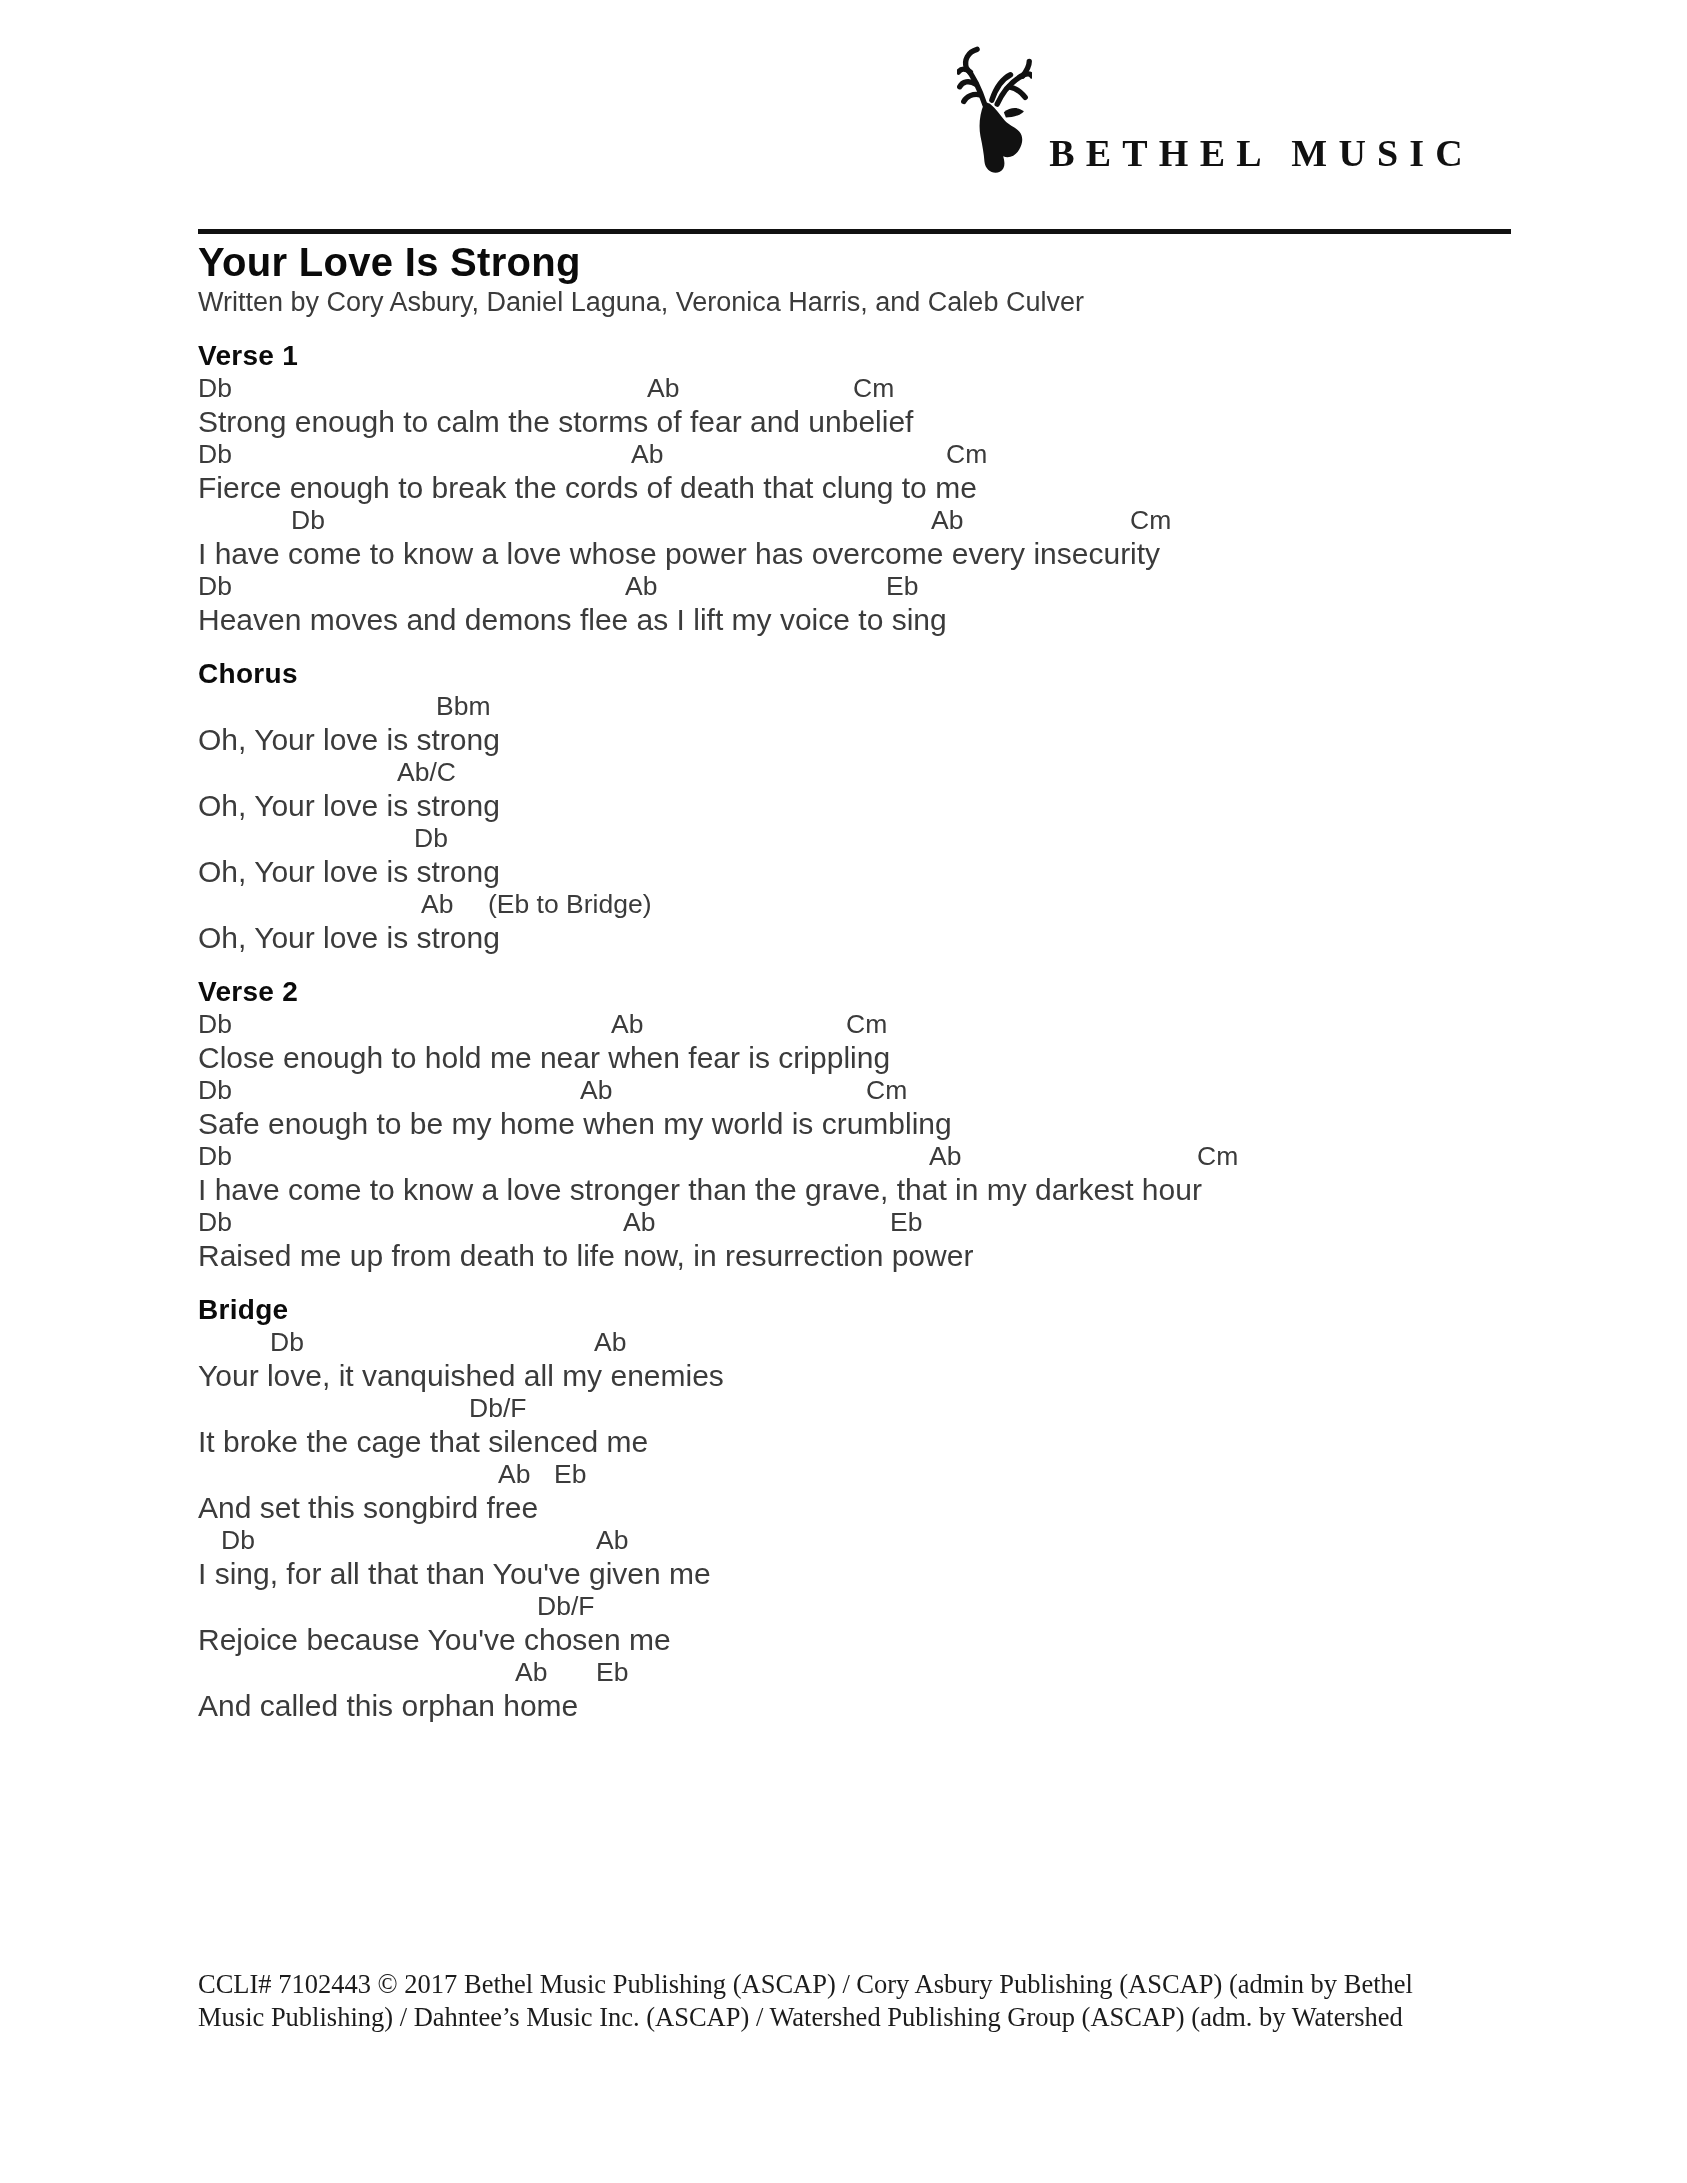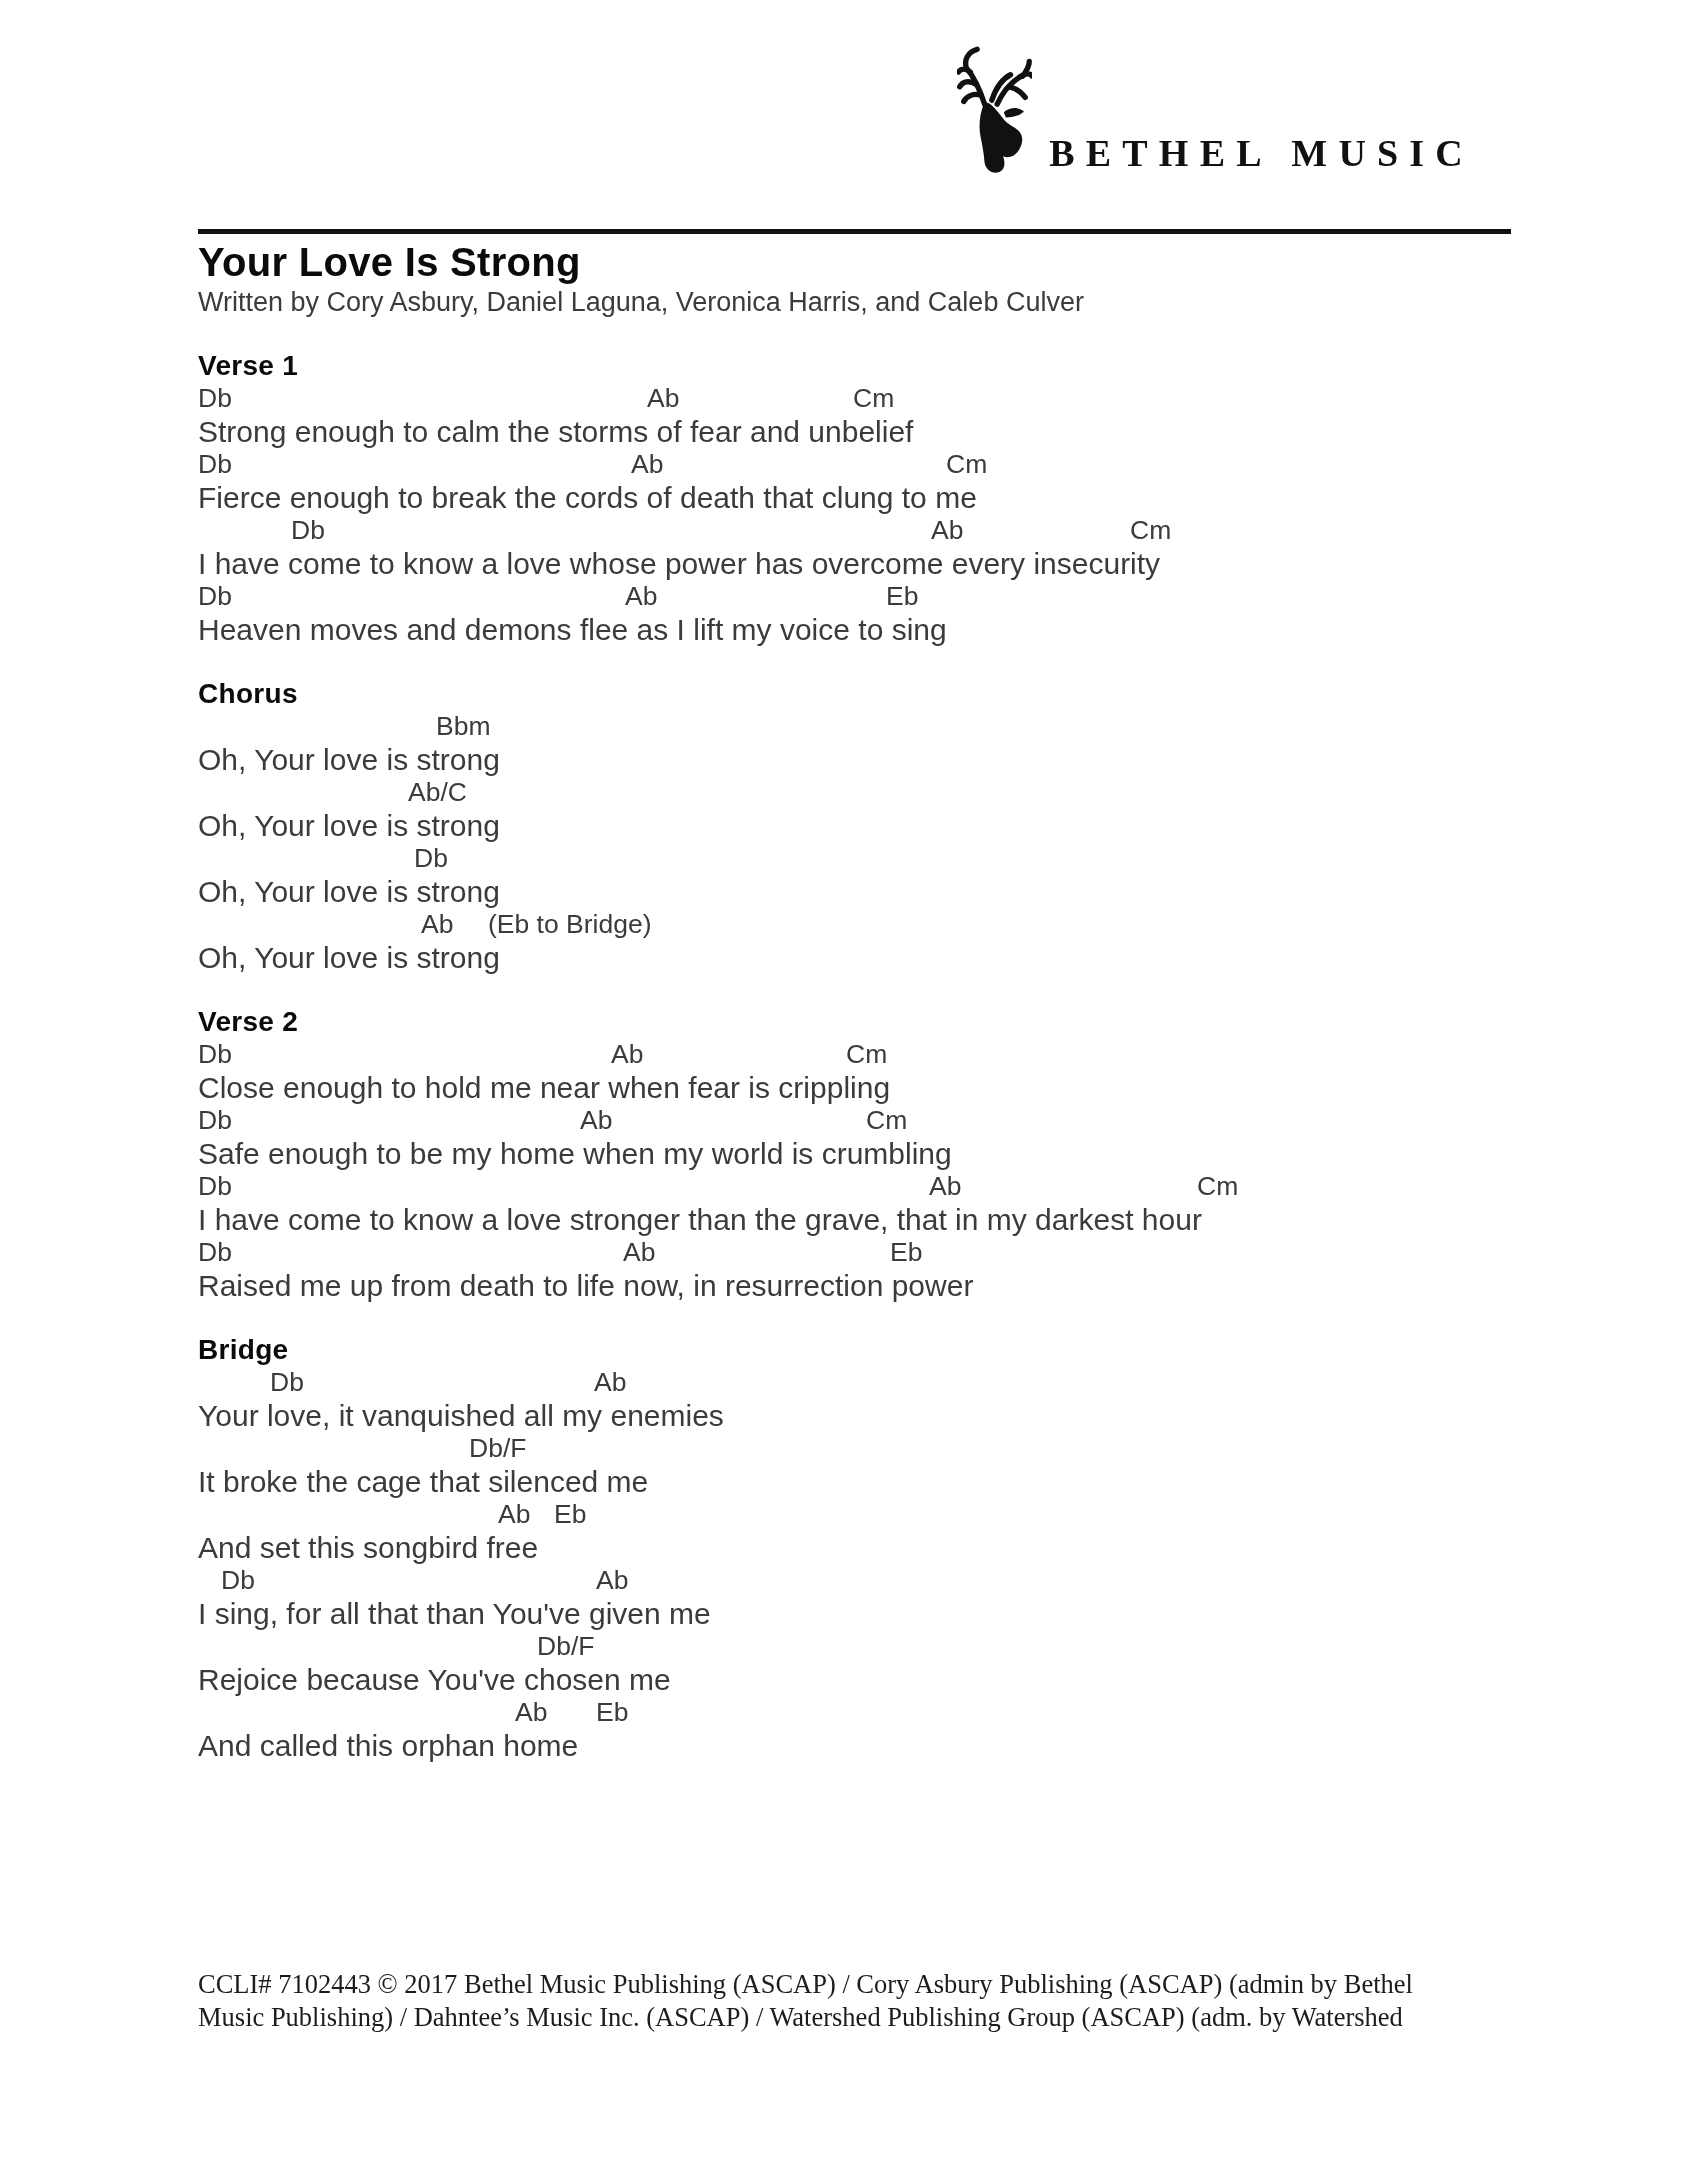--- a/index.html
+++ b/index.html
@@ -45,21 +45,21 @@
     font-weight:bold;
     color:var(--heading,#0b0b0b);
     letter-spacing:0.3px;
   }
   .byline{
     height:33px;line-height:34px;
     font-size:27px;
     color:var(--body,#3b3b3b);
   }
 
-  .section{margin-top:31px;}
+  .section{margin-top:21px;}
   .section-heading{
     margin:0;height:33px;line-height:33px;
     font-size:28px;font-weight:bold;
     color:var(--heading,#0b0b0b);
     letter-spacing:0.3px;
   }
   .chord-line{
     position:relative;height:33px;line-height:33px;
     font-size:26.5px;color:var(--body,#3b3b3b);
   }
@@ -140,21 +140,21 @@
           </div>
           <div class="lyric-line">Heaven moves and demons flee as I lift my voice to sing</div>
         </section>
         <section class="section">
           <h2 class="section-heading">Chorus</h2>
           <div class="chord-line">
             <span class="chord" style="left: 238px;">Bbm</span>
           </div>
           <div class="lyric-line">Oh, Your love is strong</div>
           <div class="chord-line">
-            <span class="chord" style="left: 210px;">Ab/C</span>
+            <span class="chord" style="left: 199px;">Ab/C</span>
           </div>
           <div class="lyric-line">Oh, Your love is strong</div>
           <div class="chord-line">
             <span class="chord" style="left: 216px;">Db</span>
           </div>
           <div class="lyric-line">Oh, Your love is strong</div>
           <div class="chord-line">
             <span class="chord" style="left: 223px;">Ab</span>
             <span class="chord" style="left: 290px;">(Eb to Bridge)</span>
           </div>

